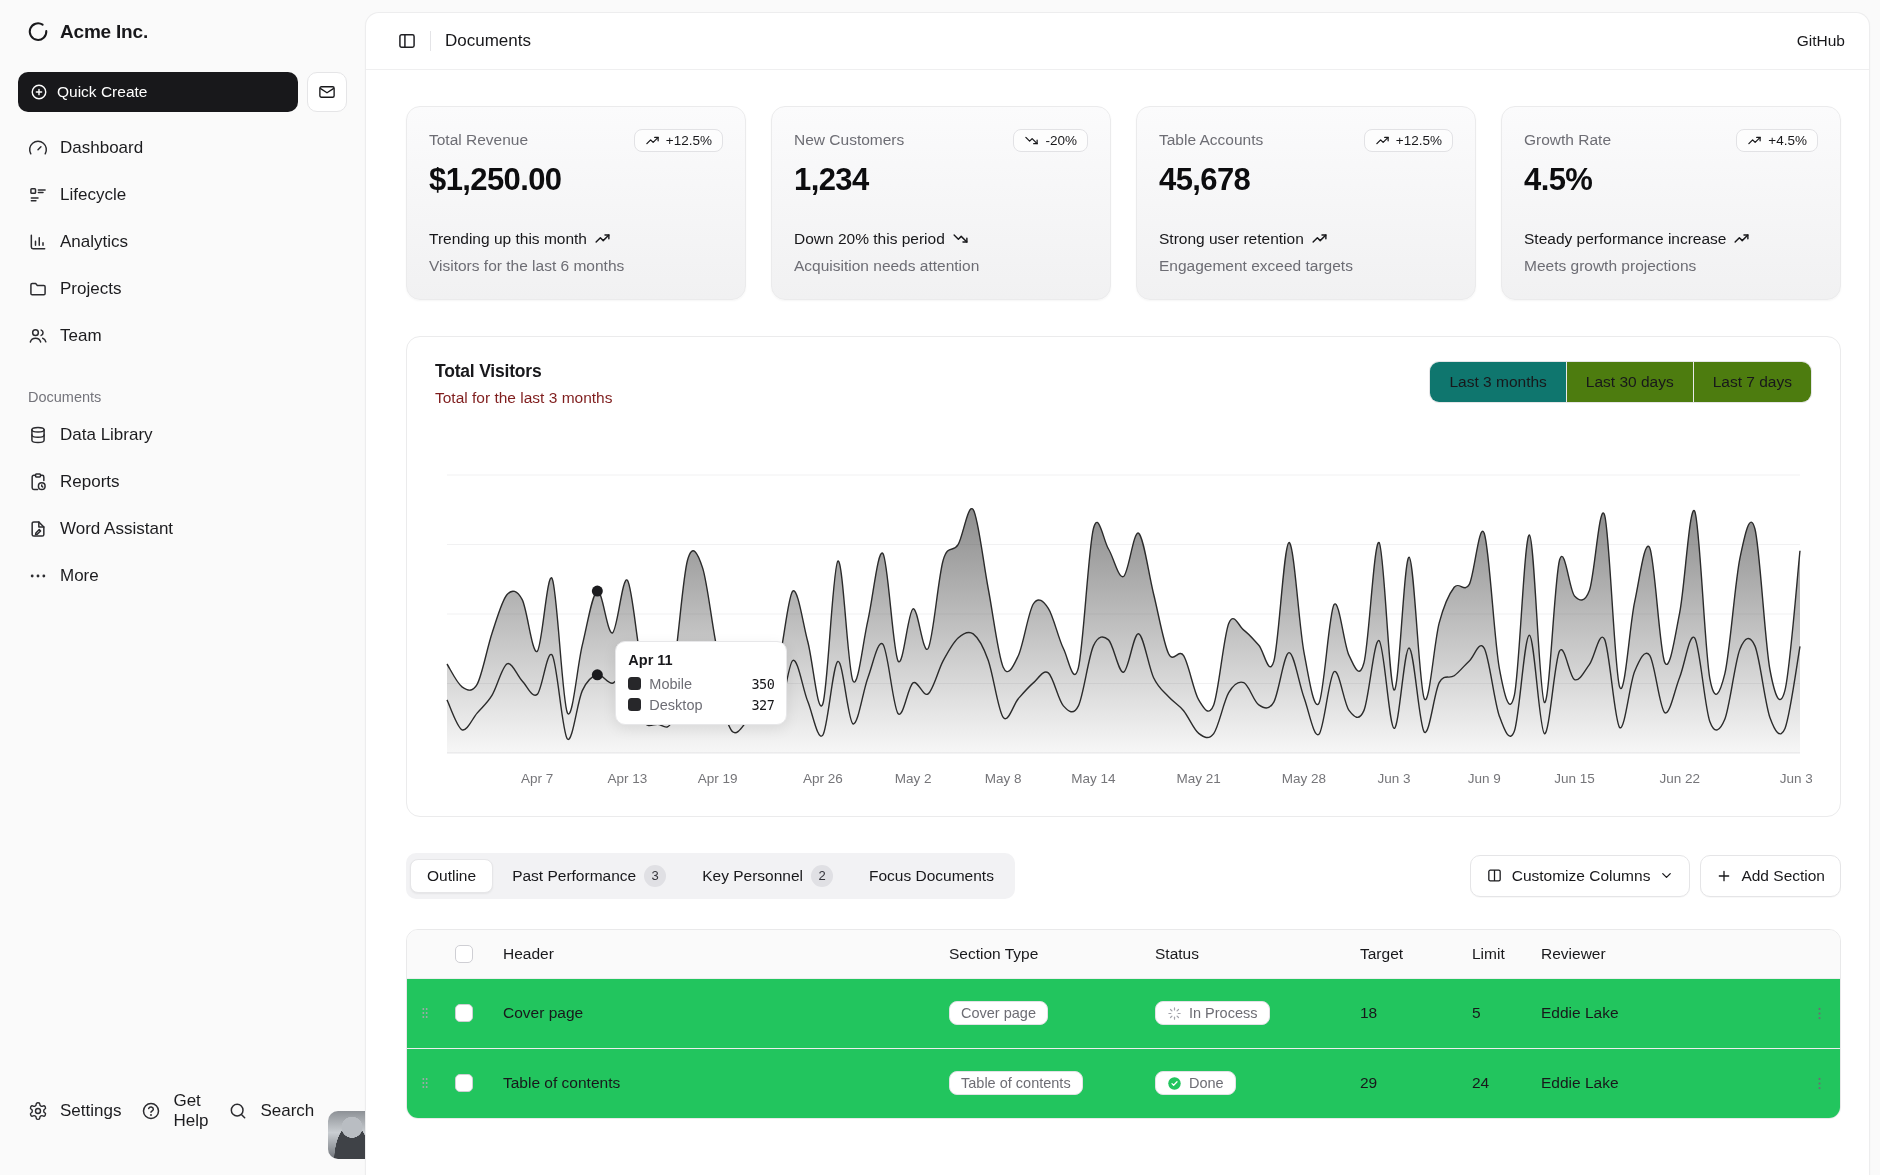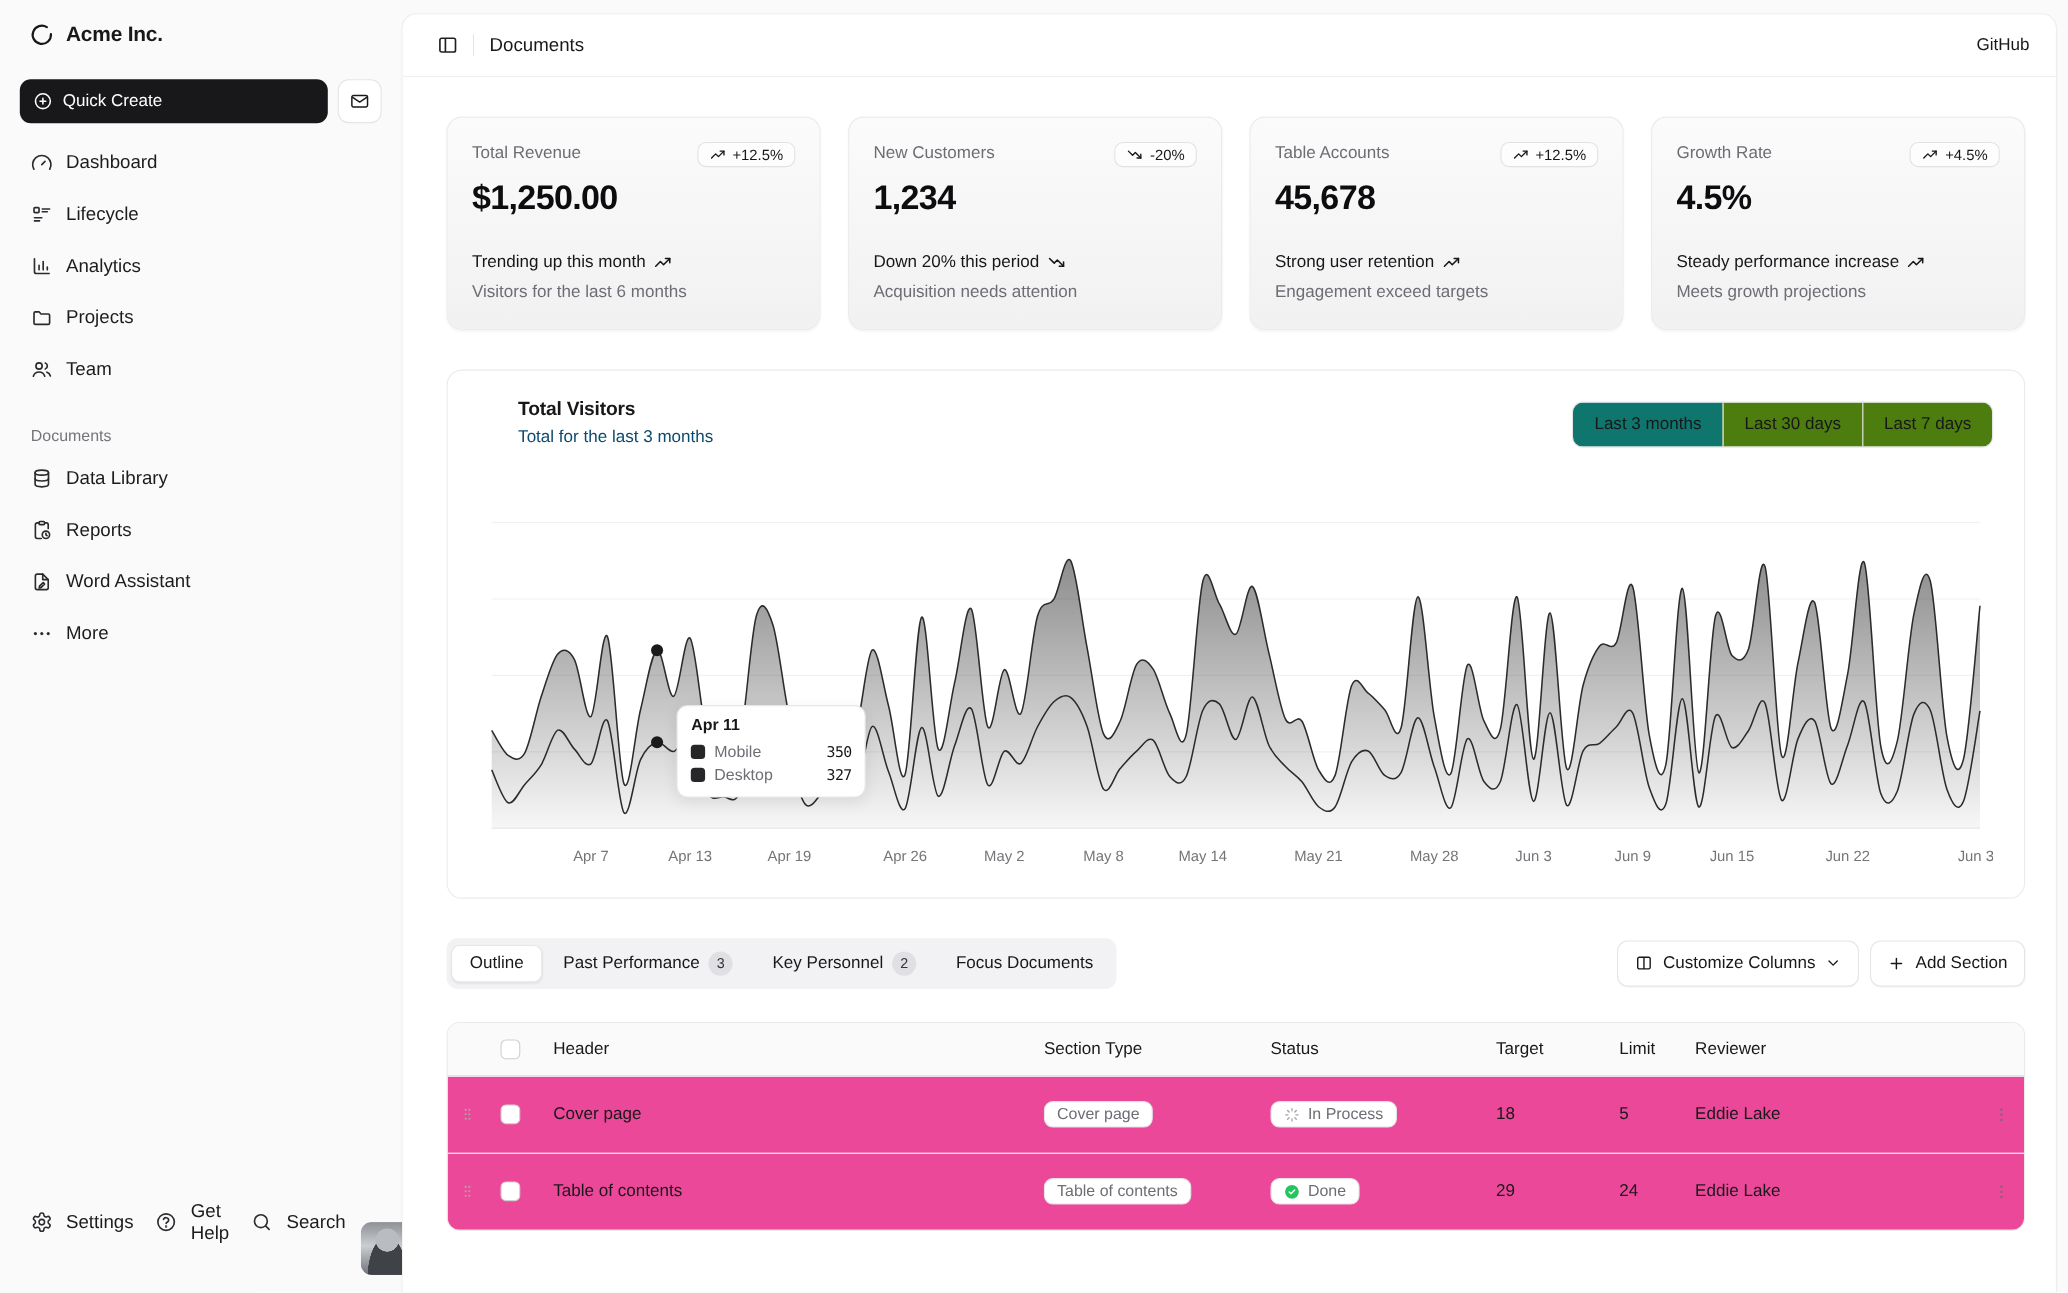--- a/index.html
+++ b/index.html
@@ -63,23 +63,23 @@
   .pill { display:inline-flex; align-items:center; gap:6px; border:1px solid #e2e2e5; background:rgba(255,255,255,0.6);
     border-radius:8px; padding:3px 10px; font-size:13.5px; color:#18181b; white-space:nowrap; }
   .stat-value { margin-top:10px; font-size:31px; font-weight:600; letter-spacing:-0.6px;
     font-variant-numeric:tabular-nums; color:#0d0d0f; }
   .stat-foot { margin-top:30px; }
   .stat-foot-main { display:flex; align-items:center; flex-wrap:wrap; gap:7px; font-size:15.5px; font-weight:500; color:#17171a; line-height:1.4; }
   .stat-foot-sub { margin-top:7px; font-size:15.5px; color:#6d6d74; }
 
   
   .chart-card { border:1px solid #ebebec; border-radius:14px; padding:24px 28px 18px 28px; background:#fff; }
-  .chart-head { display:flex; align-items:flex-end; justify-content:space-between;margin-left:36px; }
+  .chart-head { display:flex; align-items:flex-start; justify-content:space-between; }
   .chart-title { font-size:17.5px; font-weight:700; letter-spacing:-0.2px; }
-  .chart-sub { margin-top:7px; font-size:15.5px; color:#0c4a6e; }
+  .chart-sub { margin-top:7px; font-size:15.5px; color:#7f1d1d; }
   .toggle-group { display:flex; border:1px solid #e5e5e7; border-radius:10px; overflow:hidden; background:#fff; }
   .toggle-btn { height:40px; padding:0 19px; display:flex; align-items:center; font-size:15.5px; color:#18181b;
     background:#4d7c0f; border:none; border-left:1px solid #e9e9ea; font-family:inherit; cursor:pointer; }
   .toggle-btn:first-child { border-left:none; }
   .toggle-btn.active { background:#0f766e; }
   .chart-area { position:relative; margin-top:16px; height:375px; }
   .chart-tooltip { position:absolute; width:172px; background:#fff; border:1px solid #e7e7e9; border-radius:10px;
     box-shadow:0 4px 14px rgba(0,0,0,0.08); padding:10px 12px 11px 12px; z-index:5; }
   .tt-date { font-size:14.5px; font-weight:600; margin-bottom:8px; }
   .tt-row { display:flex; align-items:center; gap:8px; margin-top:5px; }
@@ -99,21 +99,21 @@
   .toolbar-actions { display:flex; gap:10px; }
   .tool-btn { height:42px; display:flex; align-items:center; gap:9px; padding:0 15px; background:#fff;
     border:1px solid #e5e5e7; border-radius:10px; font-size:15.5px; font-weight:500; color:#18181b;
     font-family:inherit; cursor:pointer; box-shadow:0 1px 1px rgba(0,0,0,0.03); }
 
   
   .data-table { border:1px solid #e9e9ea; border-radius:12px; overflow:hidden; }
   .tr { display:grid; grid-template-columns:36px 48px 458px 206px 193px 124px 69px 257px 42px;
     align-items:center; }
   .tr.head { background:#fafafa; height:48px; font-size:15.5px; color:#19191c; }
-  .tr.row { height:70px; border-top:1px solid #ededee; font-size:15.5px; background:#ec4899; }
+  .tr.row { height:70px; border-top:1px solid #ededee; font-size:15.5px; background:#22c55e; }
   .cell { display:flex; align-items:center; min-width:0; }
   .cell.pad { padding-left:12px; }
   .checkbox { width:18px; height:18px; border:1px solid #cfcfd4; border-radius:5px; background:#fff; cursor:pointer; }
   .grip { color:#a6a6ad; display:flex; justify-content:center; width:100%; cursor:grab; }
   .badge-outline { display:inline-flex; align-items:center; gap:7px; border:1px solid #e2e2e5; border-radius:8px;
     padding:3px 11px; font-size:14.5px; color:#6d6d74; background:#fff; white-space:nowrap; }
   .num { font-variant-numeric:tabular-nums; }
   .row-dots { color:#6d6d74; background:none; border:none; cursor:pointer; width:100%; display:flex; justify-content:center; }
   .spin { color:#a3a3ab; }
 </style>

